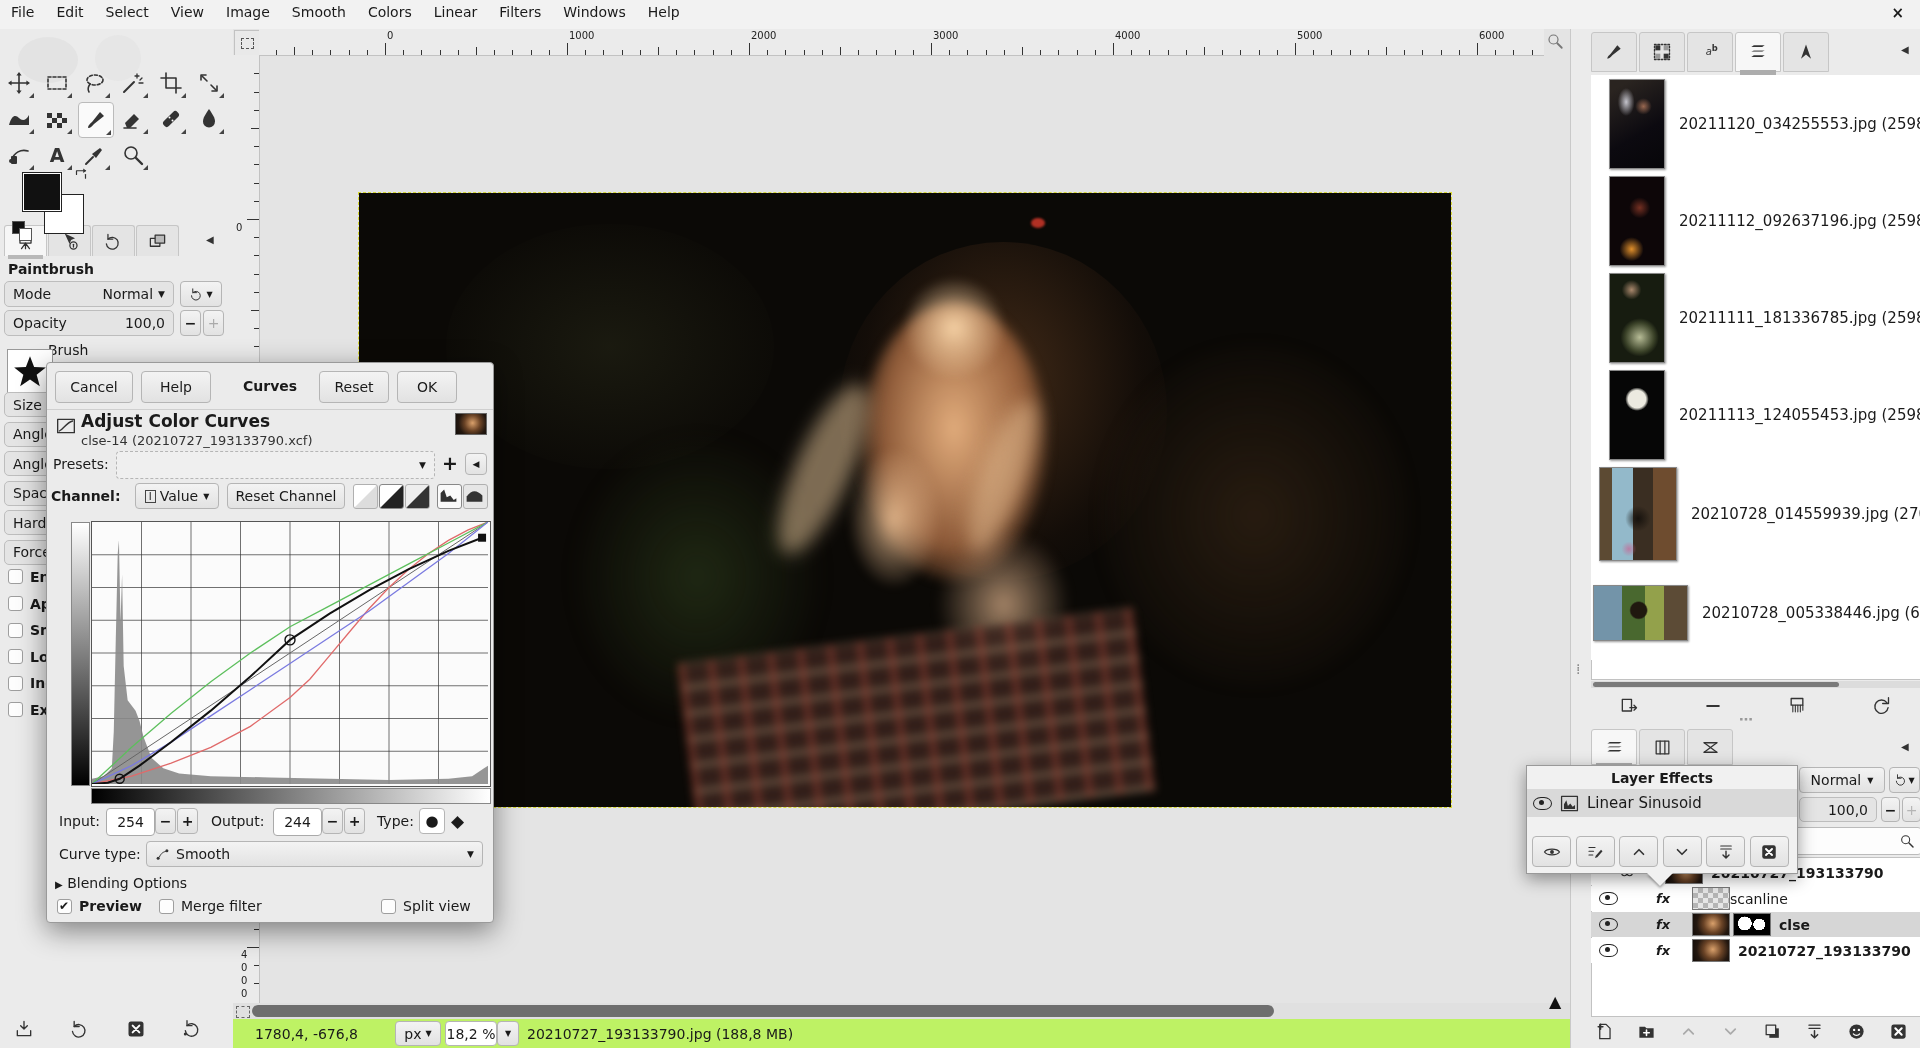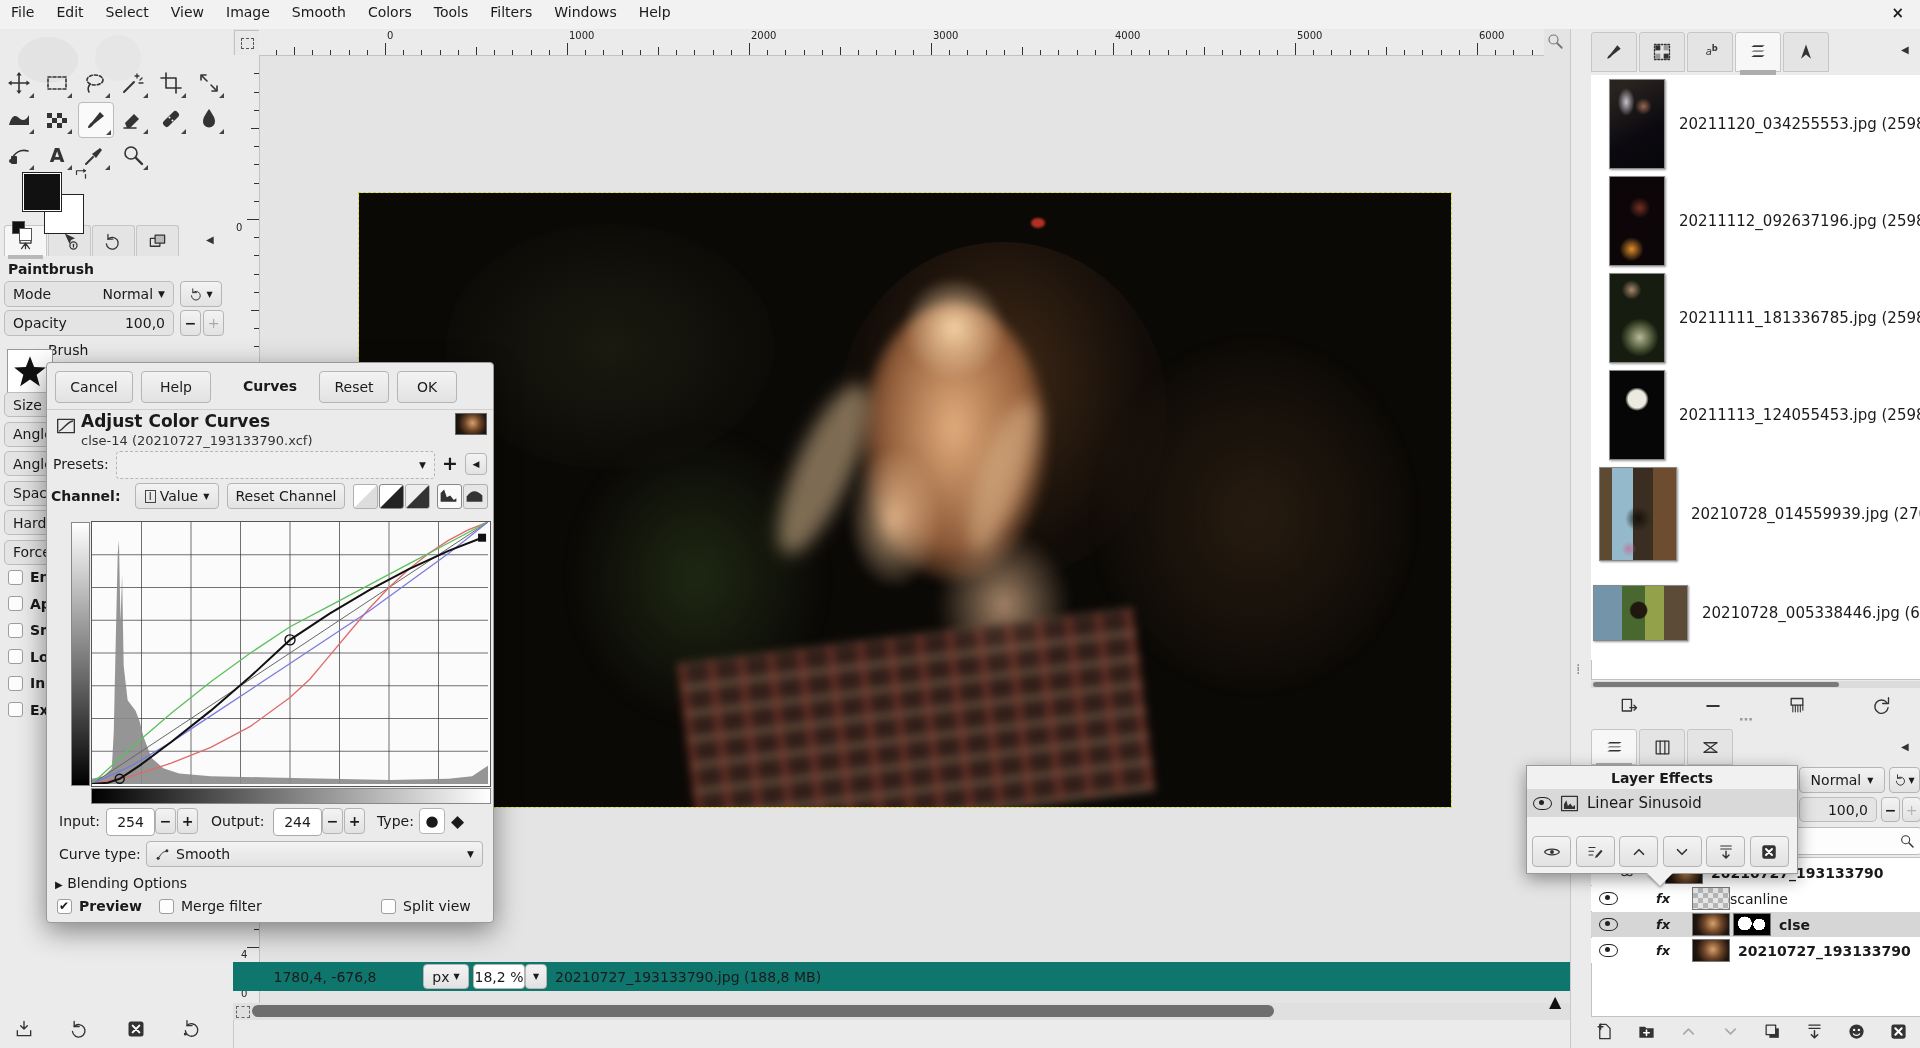--- a/index.html
+++ b/index.html
@@ -34,21 +34,21 @@
        box-sizing:border-box;}
   .chk.on::after{content:"✔";display:block;font-size:12px;font-weight:bold;margin:-1px 0 0 1px;}
   
   #canvas-zone{left:233px;top:29px;width:1337px;height:990px;background:#e4e4e4;}
   .ruler{background:#ebebeb;overflow:hidden;}
   .tick{position:absolute;background:#333;}
   .rlabel{position:absolute;font-size:10px;color:#222;}
   #photo{overflow:hidden;outline:1px dashed #d8d833;background:#0b0906;}
   .ph{position:absolute;border-radius:50%;}
   
-  #statusbar{left:233px;top:962px;width:1337px;height:29px;background:#0f766e;display:flex;align-items:center;text-align:center;}
+  #statusbar{left:233px;top:1019px;width:1337px;height:29px;background:#bef264;display:flex;align-items:center;}
   
   #dock{left:1570px;top:29px;width:350px;height:1019px;background:#ebebeb;border-left:1px solid #c9c9c9;}
   .rtab{position:absolute;width:44px;height:38px;border:1px solid #c6c6c6;background:#e4e4e4;display:flex;
         align-items:center;justify-content:center;border-radius:3px 3px 0 0;}
   .rtab.sel{background:#f7f7f7;}
   .rtab.sel::after{content:"";position:absolute;left:4px;right:4px;bottom:-4px;height:5px;background:#adadad;}
   .img-item{position:absolute;left:20px;width:330px;background:#fff;display:flex;align-items:center;overflow:hidden;}
   .img-thumb{flex:none;border:1px solid #888;box-shadow:1px 1px 2px rgba(0,0,0,.4);}
   .img-label{margin-left:14px;white-space:nowrap;font-size:15px;}
   .lrow{position:absolute;left:20px;width:330px;height:25px;display:flex;align-items:center;background:#fff;overflow:hidden;}
@@ -85,21 +85,21 @@
 
   <div id="menubar" class="abs">
     <div id="menu-items" style="display:flex">
         <div class="menu-item">File</div>
         <div class="menu-item">Edit</div>
         <div class="menu-item">Select</div>
         <div class="menu-item">View</div>
         <div class="menu-item">Image</div>
         <div class="menu-item">Smooth</div>
         <div class="menu-item">Colors</div>
-        <div class="menu-item">Tools</div>
+        <div class="menu-item">Linear</div>
         <div class="menu-item">Filters</div>
         <div class="menu-item">Windows</div>
         <div class="menu-item">Help</div>
       </div>
     <div id="win-close">×</div>
   </div>
 
   <div id="toolbox" class="abs">
     <div class="wilber" style="left:18px;top:8px;width:60px;height:46px"></div>
     <div class="wilber" style="left:95px;top:6px;width:46px;height:46px;background:#e6e6e6"></div>
@@ -305,21 +305,21 @@
           <span>Spaci</span>
         </div>
         <div class="pill" style="left: 4px; top: 481px; width: 130px; height: 25px; overflow: hidden;">
           <span>Hardr</span>
         </div>
         <div class="pill" style="left: 4px; top: 510.5px; width: 130px; height: 25px; overflow: hidden;">
           <span>Force</span>
         </div>
       </div>
     <div id="check-stack">
-        <div style="position: absolute; left: 8px; top: 540px; display: flex; align-items: flex-end;">
+        <div style="position: absolute; left: 8px; top: 540px; display: flex; align-items: flex-start;">
           <span class="chk"></span>
           <span style="margin-left:7px;font-weight:bold">En</span>
         </div>
         <div style="position: absolute; left: 8px; top: 566.5px; display: flex; align-items: center;">
           <span class="chk"></span>
           <span style="margin-left:7px;font-weight:bold">Ap</span>
         </div>
         <div style="position: absolute; left: 8px; top: 593px; display: flex; align-items: center;">
           <span class="chk"></span>
           <span style="margin-left:7px;font-weight:bold">Sm</span>
@@ -536,21 +536,21 @@
 
     <div class="abs" style="left:0;top:974px;width:1337px;height:17px;background:#e0e0e0">
       <span class="abs" style="left:3px;top:3px;width:12px;height:10px;border:1px dashed #666"></span>
       <span class="abs" style="left:19px;top:2px;width:1022px;height:12px;background:#6e6e6e;border-radius:6px"></span>
     </div>
     <div class="abs" style="left:1316px;top:963px;font-size:16px;color:#111">▲</div>
   </div>
 
   <div id="statusbar" class="abs">
     <span style="margin-left:22px;width:140px">1780,4, -676,8</span>
-    <span class="btn" style="width:46px;height:25px;margin-left:28px">
+    <span class="btn" style="width:46px;height:25px;">
       <span>px</span>
         <span style="font-size:8px;margin-left:4px">▼</span>
     </span>
     <span class="btn" style="width:52px;height:25px;margin-left:4px;background:#fff">
         <span>18,2 %</span>
       </span>
     <span class="btn" style="width:22px;height:25px">
         <span style="font-size:8px">▼</span>
       </span>
     <span style="margin-left:8px">20210727_193133790.jpg (188,8 MB)</span>

